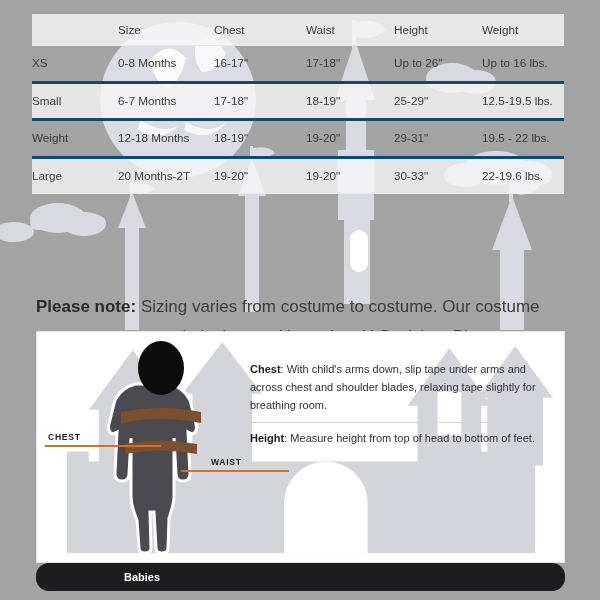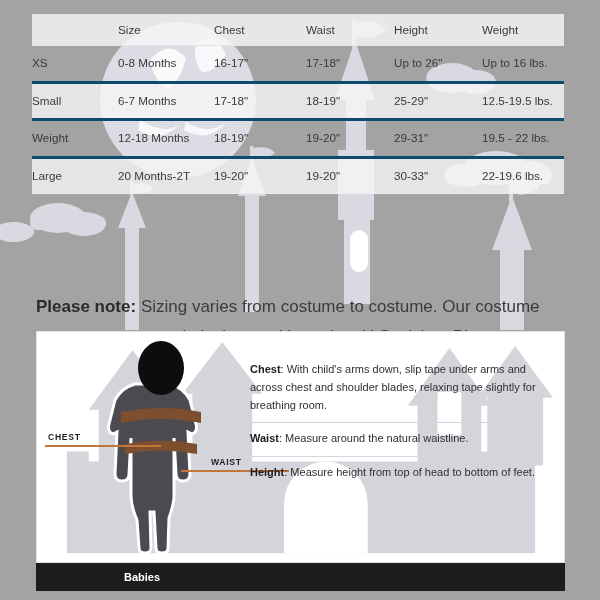--- a/index.html
+++ b/index.html
@@ -135,20 +135,21 @@
   .instr-item b { font-weight: 700; color: #1c1c20; }
 
   
   .footer-bar {
     position: absolute;
     left: 36px; top: 563px;
     width: 529px;
     height: 28px;
     background: #1d1d1f;
     z-index: 5;
+    border-radius: 13px;
   }
   .footer-bar span {
     position: absolute;
     left: 88px; top: 50%;
     transform: translateY(-50%);
     color: #ffffff;
     font-size: 11px;
     font-weight: 700;
   }
 </style>
@@ -309,21 +310,20 @@
       </g>
     </svg>
 
     <div class="lead lead-chest"></div>
     <div class="lead lead-waist"></div>
     <div class="lead-label label-chest">CHEST</div>
     <div class="lead-label label-waist">WAIST</div>
 
     <div class="instr">
       <div class="instr-item"><b>Chest</b><span>: With child's arms down, slip tape under arms and across chest and shoulder blades, relaxing tape slightly for breathing room.</span></div>
-      <div class="instr-item"><b>Waist</b><span>: Measure around the natural waistline.</span></div>
       <div class="instr-item"><b>Height</b><span>: Measure height from top of head to bottom of feet.</span></div>
     </div>
   </div>
 
   <div class="footer-bar">
     <span>Babies</span>
   </div>
 
 </div>
 

